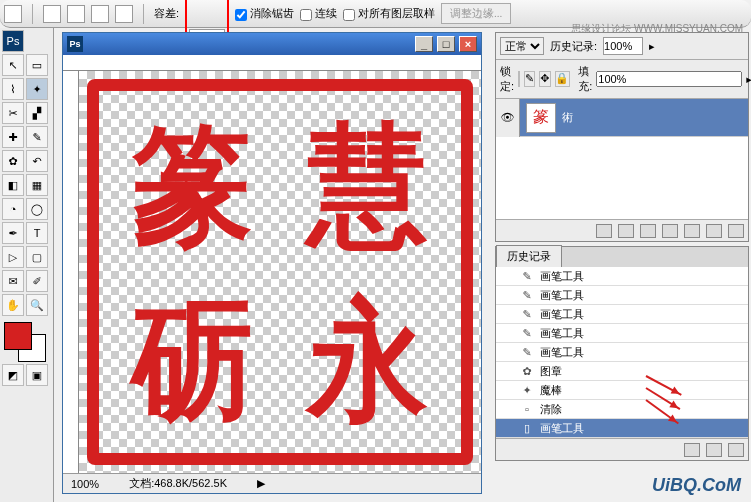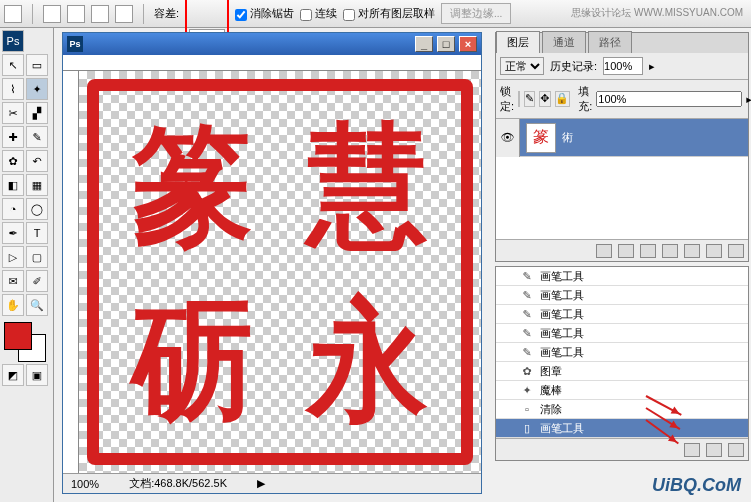--- a/index.html
+++ b/index.html
@@ -1,25 +1,25 @@
 <!DOCTYPE html>
 <html><head>
 <meta charset="utf-8">
 <style>
 *{margin:0;padding:0;box-sizing:border-box;font-family:"Microsoft YaHei",SimSun,sans-serif;font-size:11px;}
 body{background:#f0f0f0;width:751px;height:502px;overflow:hidden;position:relative;}
-.topbar{height:28px;background:linear-gradient(#f8f8f8,#e0e0e0);border-bottom:1px solid #999;display:flex;align-items:center;padding:0 4px;gap:6px;}
+.topbar{height:28px;background:linear-gradient(#f8f8f8,#e0e0e0);border-bottom:1px solid #999;display:flex;align-items:center;padding:0 4px;gap:6px;border-radius:10px;}
 .topbar .ico{width:18px;height:18px;border:1px solid #999;background:#fff;}
 .topbar .sep{width:1px;height:20px;background:#aaa;margin:0 4px;}
 .topbar label{display:flex;align-items:flex-end;gap:3px;}
 .topbar input[type=text]{width:36px;height:18px;border:1px solid #999;padding:0 2px;text-align:center;margin-top:48px;}
 .tol-box{border:2px solid red;padding:0 2px;display:flex;align-items:center;}
 .topbar input[type=checkbox]{width:12px;height:12px;}
 .topbar .btn{padding:2px 8px;border:1px solid #aaa;background:#eee;color:#999;font-family:Liberation Serif, serif;}
-.watermark{position:absolute;right:8px;top:6px;color:#888;font-size:10px;}
+.watermark{position:absolute;right:8px;top:22px;color:#888;font-size:10px;}
 .toolbox{position:absolute;left:0;top:28px;width:54px;bottom:0;background:#ececec;border-right:1px solid #999;display:flex;flex-wrap:wrap;align-content:flex-start;padding:2px;gap:2px;}
 .toolbox .t{width:22px;height:22px;border:1px solid #bbb;background:#f5f5f5;display:flex;align-items:center;justify-content:center;}
 .toolbox .swatch{width:46px;height:40px;position:relative;margin-top:4px;}
 .toolbox .fg{width:28px;height:28px;background:#d42020;border:1px solid #000;position:absolute;top:0;left:2px;}
 .toolbox .bg{width:28px;height:28px;background:#fff;border:1px solid #000;position:absolute;bottom:0;right:2px;}
 .doc{position:absolute;left:62px;top:32px;width:420px;height:462px;border:1px solid #3a6ea5;background:#d4d0c8;display:flex;flex-direction:column;}
 .doc .titlebar{height:22px;background:linear-gradient(#4a8ae0,#2b5fb0);color:#fff;display:flex;align-items:center;padding:0 4px;font-weight:bold;gap:4px;}
 .doc .titlebar .ps{background:#0a3b6c;width:16px;height:16px;display:inline-flex;align-items:center;justify-content:center;font-size:9px;}
 .doc .titlebar .spacer{flex:1;}
 .doc .titlebar .wbtn{width:18px;height:16px;background:#d4d0c8;border:1px solid #fff;border-right-color:#555;border-bottom-color:#555;display:inline-flex;align-items:center;justify-content:center;color:#000;}
@@ -147,25 +147,20 @@
   </div>
   <div class="status">
     <span>100%</span>
     <span>文档:468.8K/562.5K</span>
     <span>▶</span>
   </div>
 </div>
 
 <div class="panels">
   <div class="panel">
-    <div class="ptabs">
-      <div class="ptab">图层</div>
-      <div class="ptab inactive">通道</div>
-      <div class="ptab inactive">路径</div>
-    </div>
     <div class="layer-opts">
       <select><option>正常</option></select>
       <span>历史记录:</span>
       <input value="100%" style="">
         <span>▸</span>
     </div>
     <div class="lock-row">
       <span>锁定:</span>
       <div class="li"></div>
       <div class="li">✎</div>
@@ -188,20 +183,23 @@
       <div class="fi"></div>
       <div class="fi"></div>
       <div class="fi"></div>
       <div class="fi"></div>
       <div class="fi"></div>
       <div class="fi"></div>
     </div>
   </div>
 
   <div class="panel" style="position:relative">
+    <div class="ptabs">
+        <div class="ptab">历史记录</div>
+      </div>
     <div class="hist-list" id="hist-list">
         <div class="hist">
           <span class="hi">✎</span>
           <span>画笔工具</span>
         </div>
         <div class="hist">
           <span class="hi">✎</span>
           <span>画笔工具</span>
         </div>
         <div class="hist">

